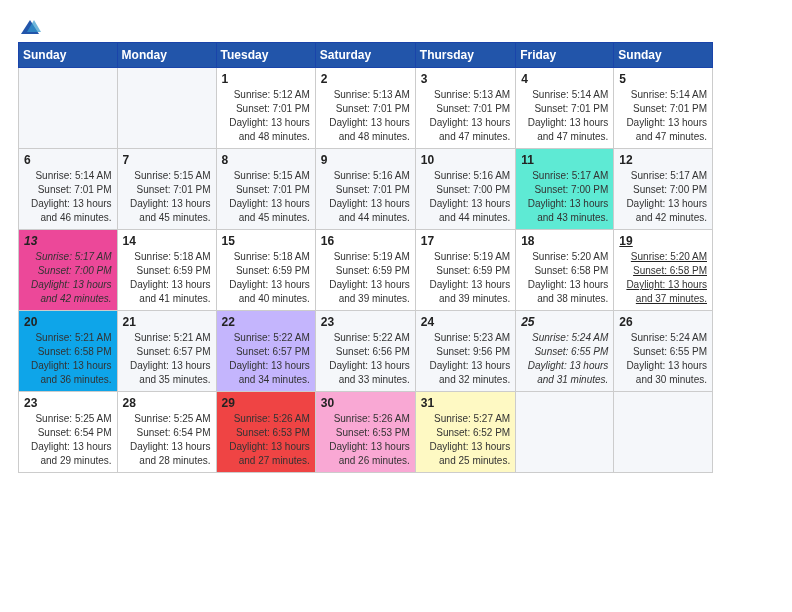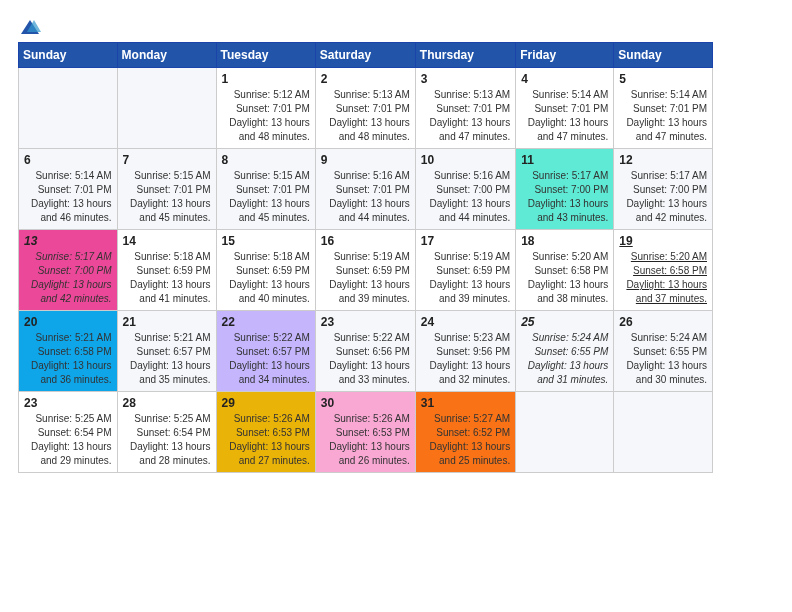--- a/index.html
+++ b/index.html
@@ -324,35 +324,35 @@
 Daylight: 13 hours
 and 29 minutes.</div>
           </td>
           <td style="background: rgb(255, 255, 255);">
             <span class="day-num">28</span>
             <div class="day-info" style="white-space: pre-line;">Sunrise: 5:25 AM
 Sunset: 6:54 PM
 Daylight: 13 hours
 and 28 minutes.</div>
           </td>
-          <td style="background: #eab308;">
+          <td style="background: #ef4444;">
             <span class="day-num">29</span>
             <div class="day-info" style="white-space: pre-line;">Sunrise: 5:26 AM
 Sunset: 6:53 PM
 Daylight: 13 hours
 and 27 minutes.</div>
           </td>
           <td style="background: #f9a8d4;">
             <span class="day-num">30</span>
             <div class="day-info" style="white-space: pre-line;">Sunrise: 5:26 AM
 Sunset: 6:53 PM
 Daylight: 13 hours
 and 26 minutes.</div>
           </td>
-          <td style="background: #f97316;">
+          <td style="background: #fef9c3;">
             <span class="day-num">31</span>
             <div class="day-info" style="white-space: pre-line;">Sunrise: 5:27 AM
 Sunset: 6:52 PM
 Daylight: 13 hours
 and 25 minutes.</div>
           </td>
           <td class="empty-cell" style="background: rgb(245, 247, 250);"></td>
           <td class="empty-cell" style="background: rgb(245, 247, 250);"></td>
         </tr>
       </tbody>

